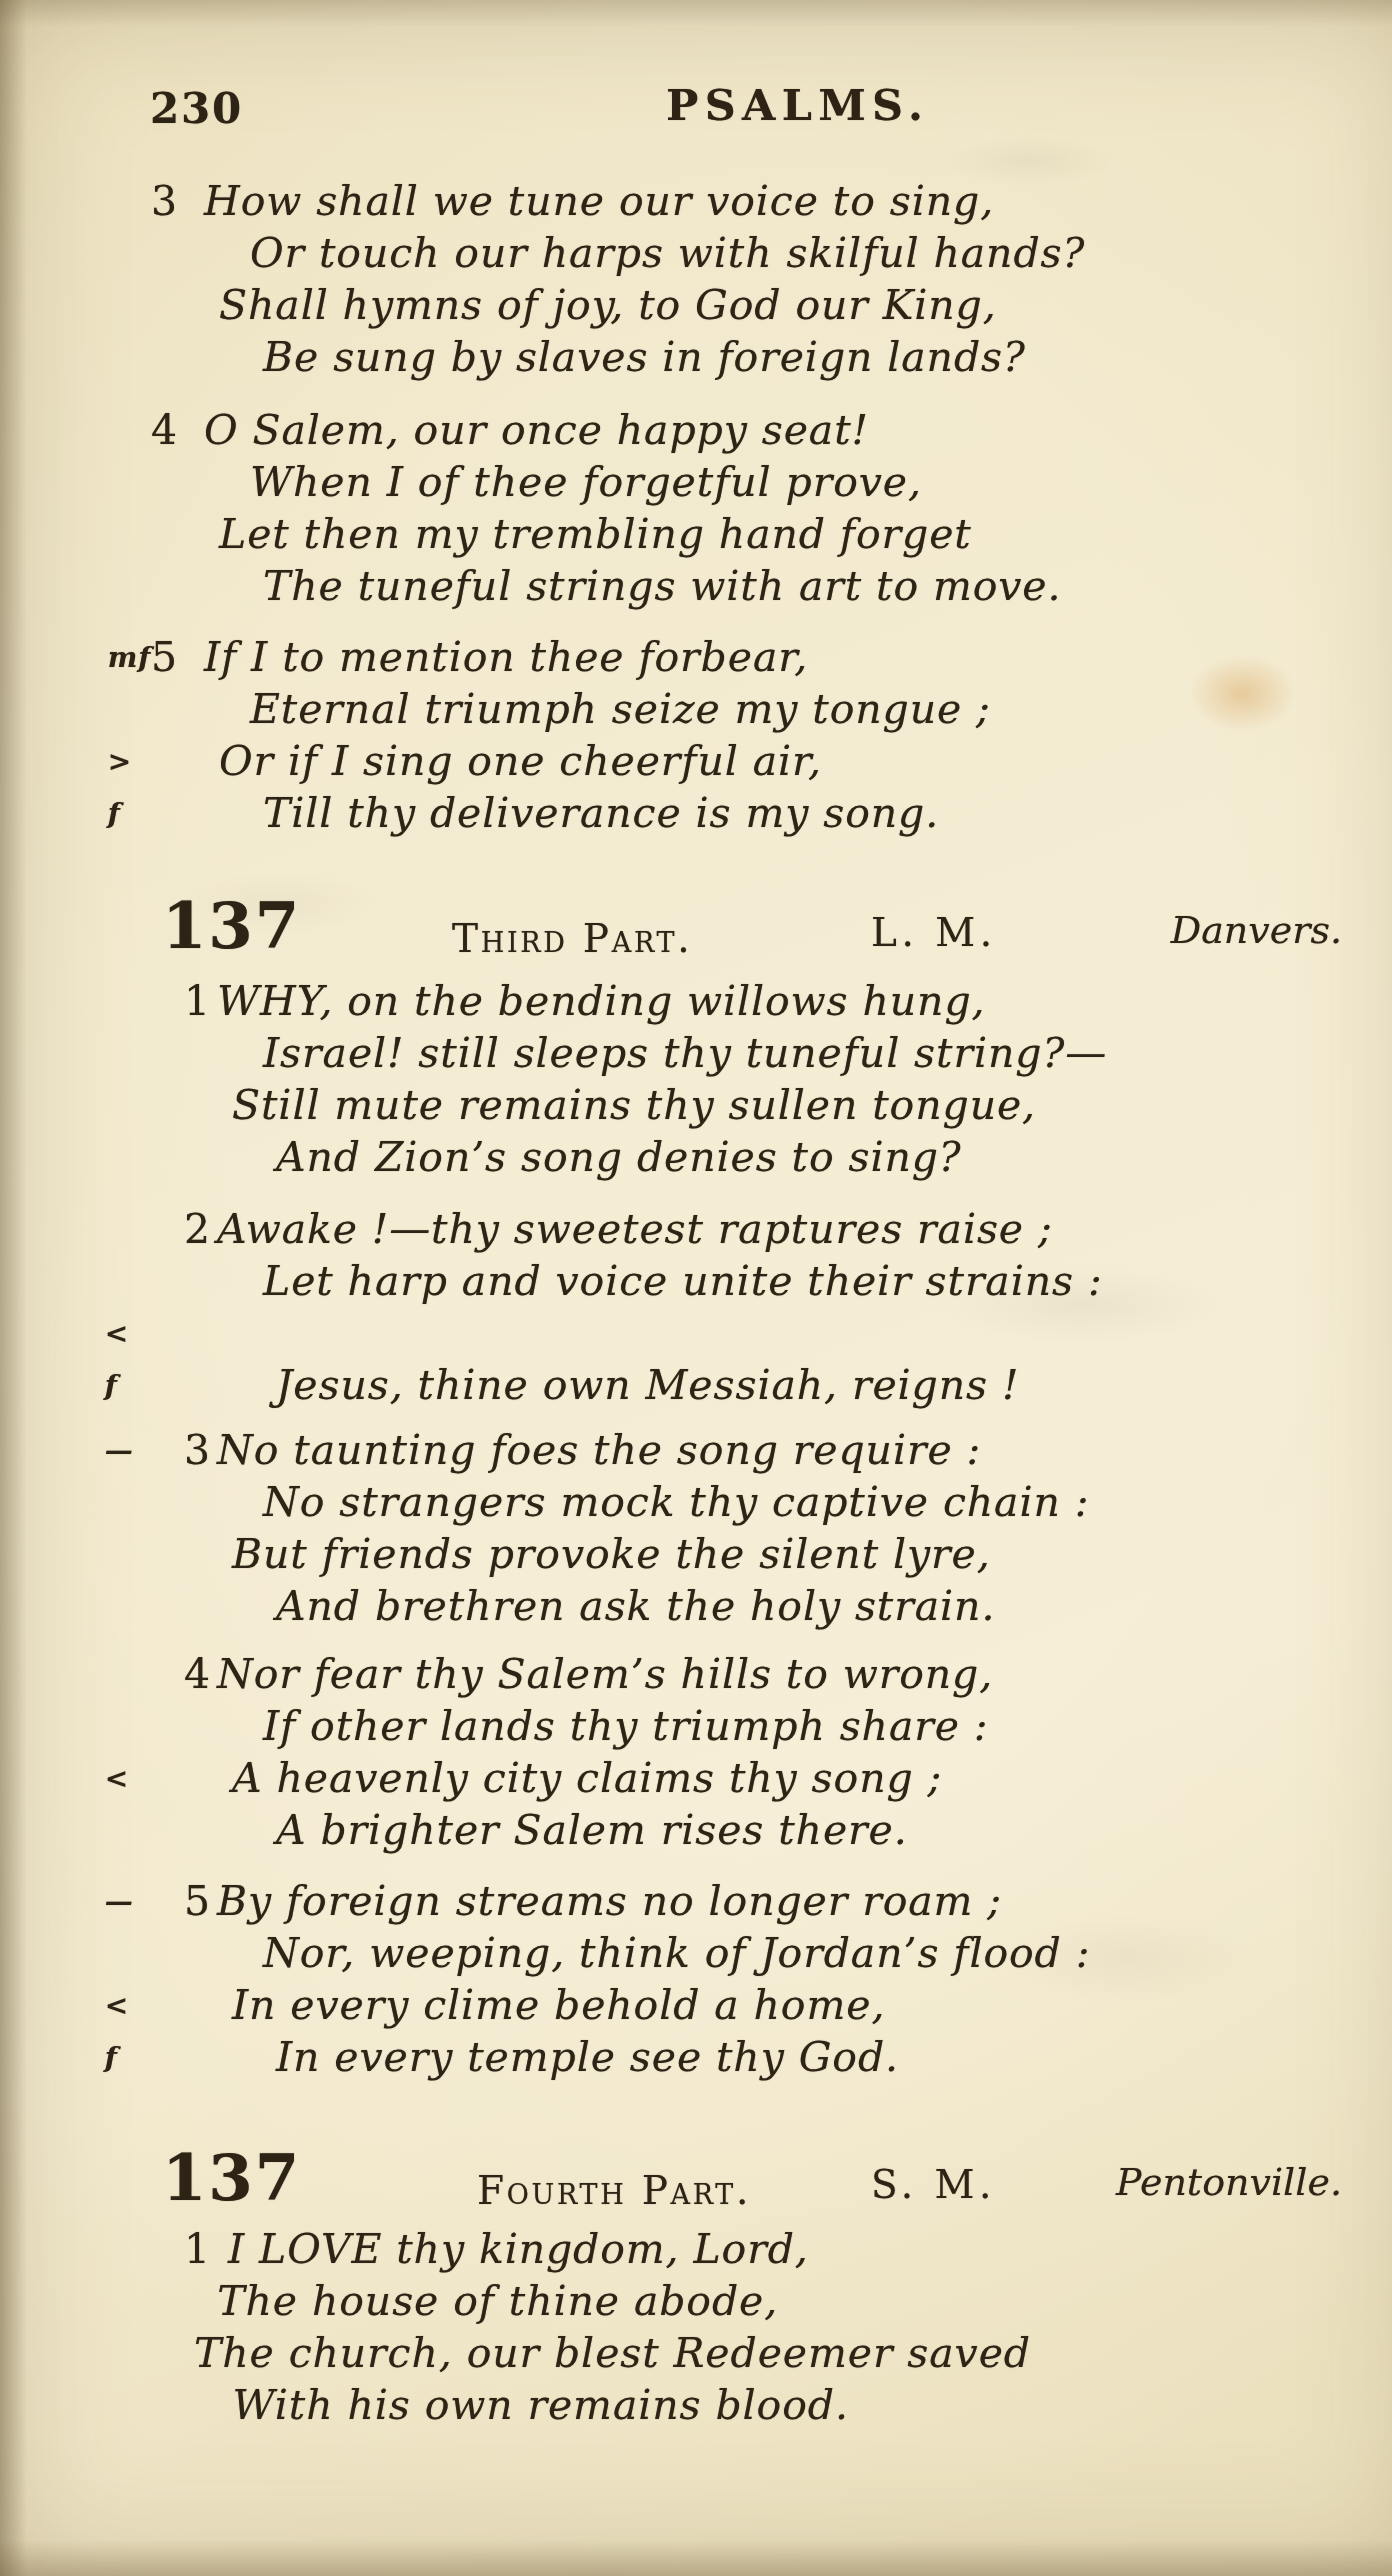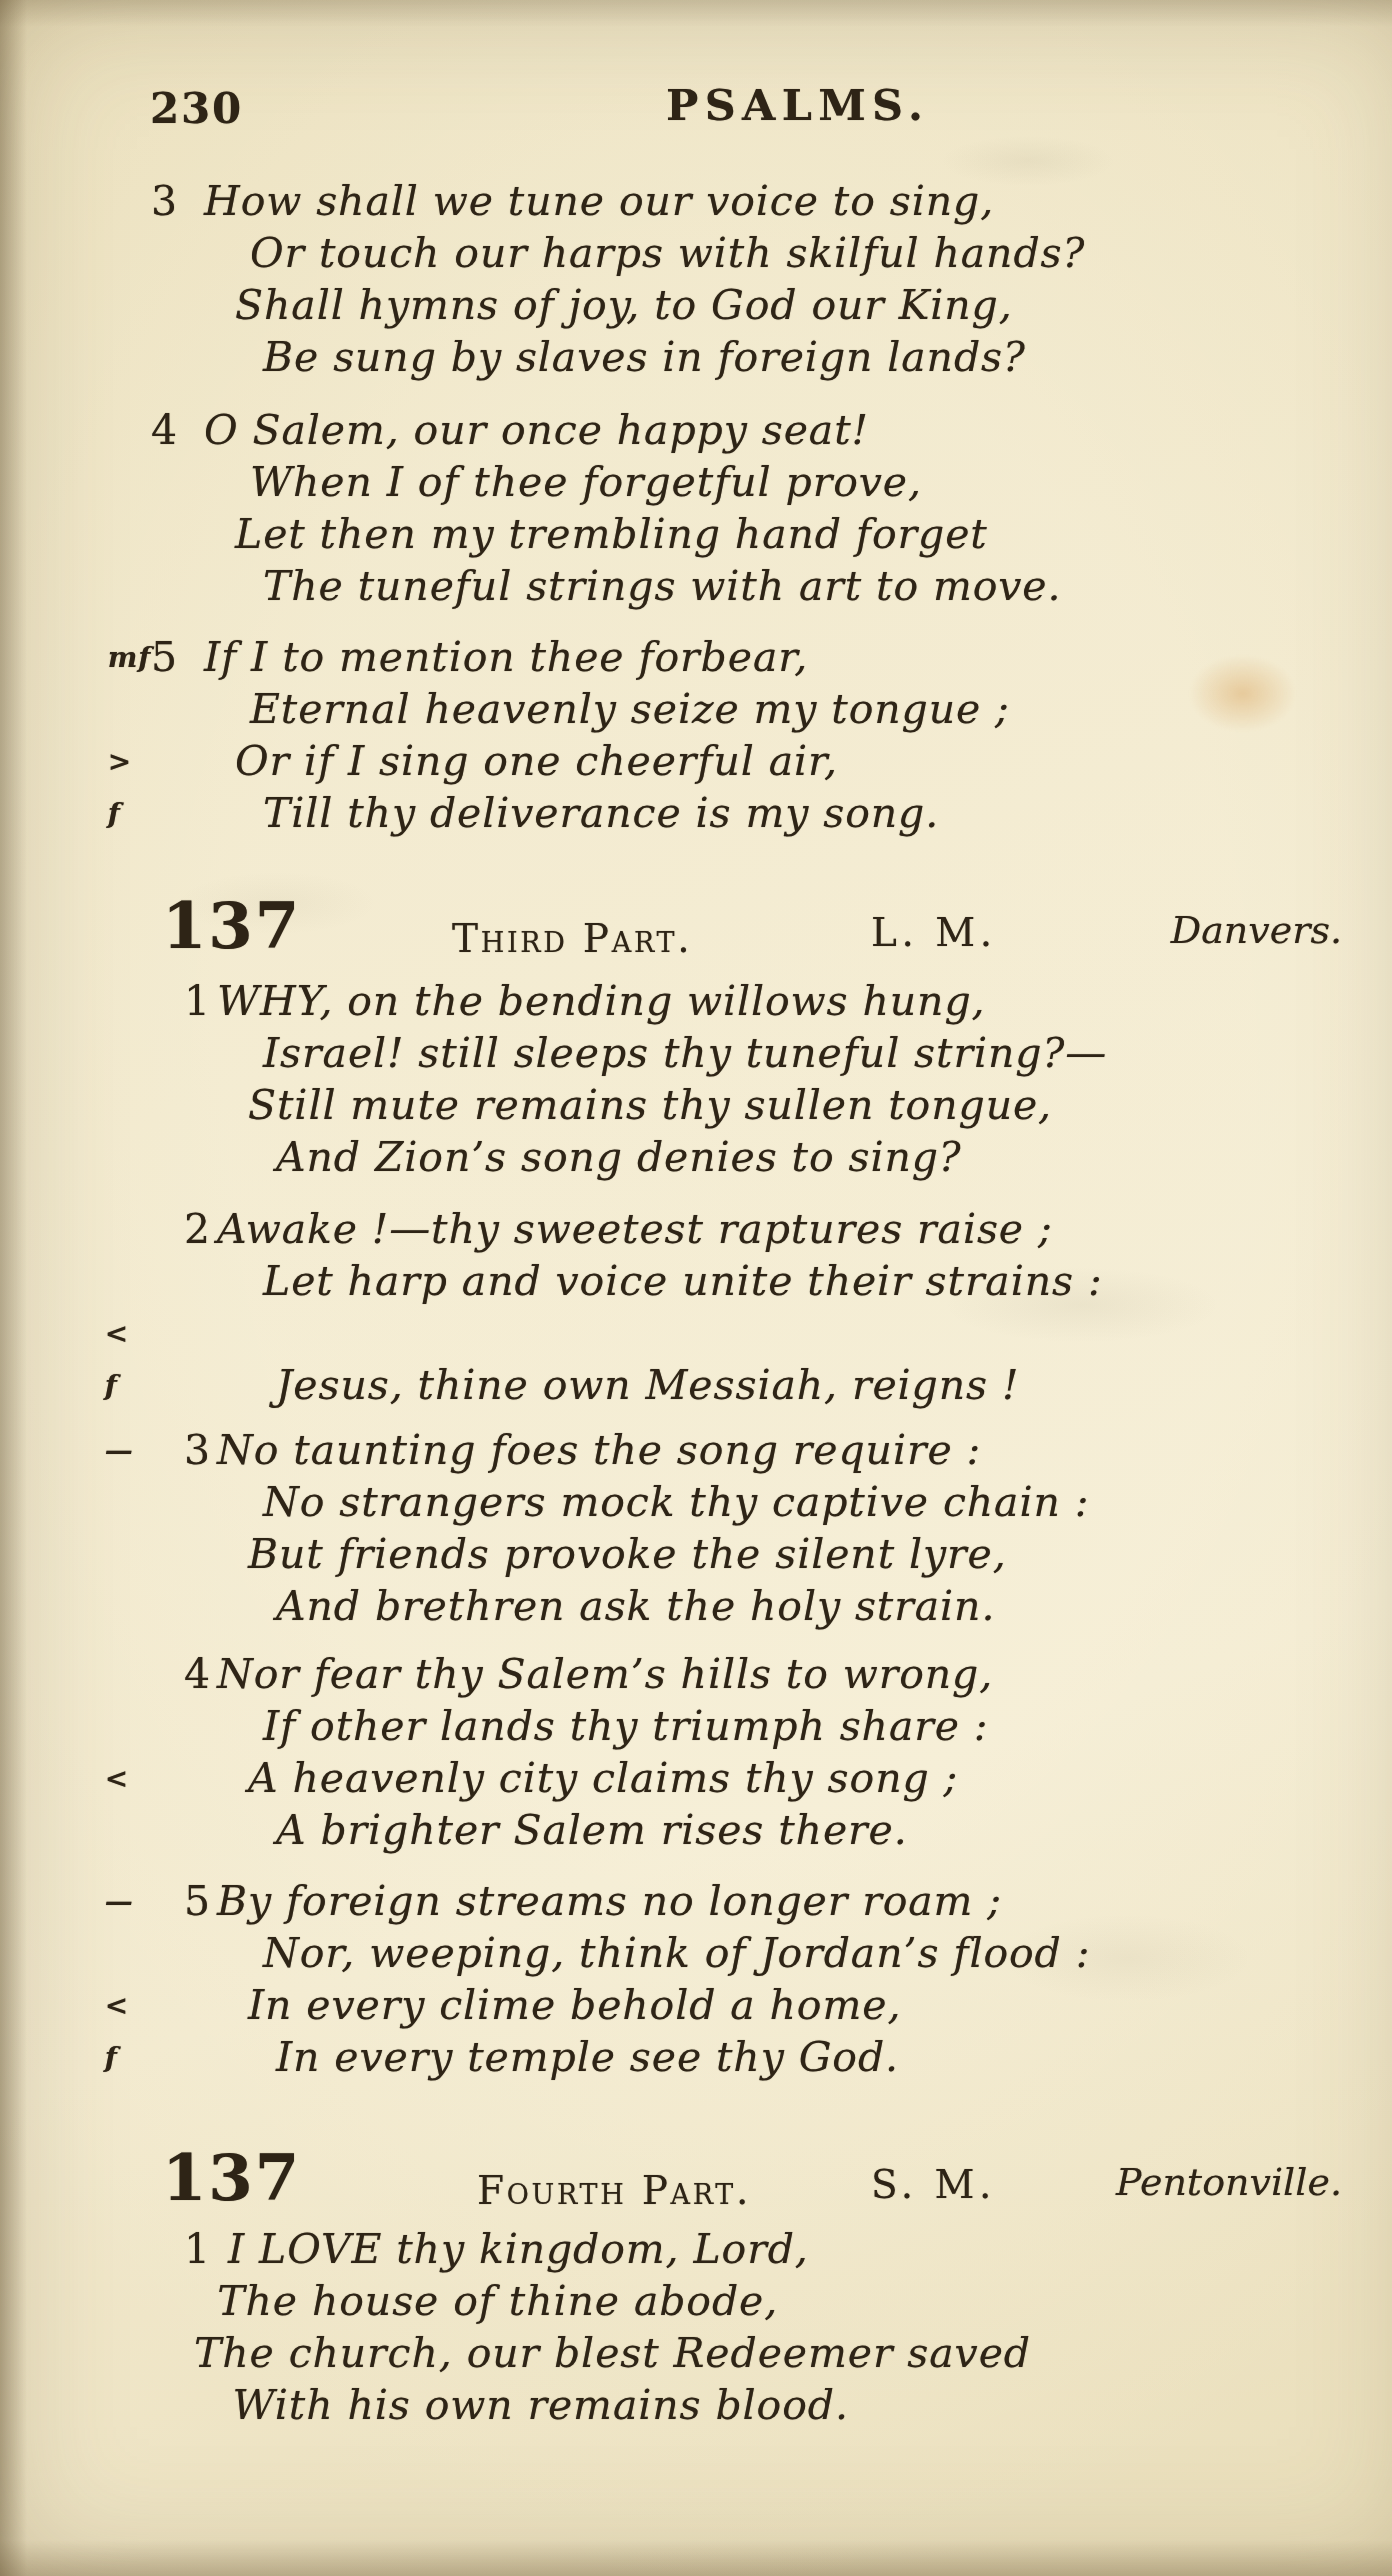--- a/index.html
+++ b/index.html
@@ -28,21 +28,21 @@
     background:radial-gradient(closest-side, rgba(206,132,42,.32), rgba(206,132,42,0));
     filter:blur(1.8px);}
   .pagenum{position:absolute;left:150px;top:84px;font-size:42px;font-weight:bold;letter-spacing:1.8px;}
   .runtitle{position:absolute;left:666px;top:80px;font-size:43px;font-weight:bold;letter-spacing:6.3px;}
 
   .stanza{position:absolute;left:106px;white-space:nowrap;}
   .line{position:relative;height:52px;font-size:41px;line-height:52px;letter-spacing:0.9px;display:flex;align-items:baseline;}
   .num{display:inline-block;flex:none;width:98px;box-sizing:border-box;padding-left:45px;}
   .txt{display:inline-block;font-style:italic;}
   .line:nth-child(2) .txt{margin-left:46px;}
-  .line:nth-child(3) .txt{margin-left:31px;}
+  .line:nth-child(3) .txt{margin-left:15px;}
   .line:nth-child(4) .txt{margin-left:59px;}
 
   .s2{left:119px;}
   .s2 .num{padding-left:65px;}
   .s3{left:130px;}
   .s3 .num{padding-left:54px;}
   .s3 .line:nth-child(2) .txt{margin-left:-10.7px;}
   .s3 .line:nth-child(3) .txt{margin-left:-34px;}
   .s3 .line:nth-child(4) .txt{margin-left:4.5px;}
 
@@ -112,21 +112,21 @@
   </div>
 
   <div class="stanza s1 st-a5">
     <div class="line">
         <span class="dyn">mf</span>
         <span class="num">5</span>
         <span class="txt">If I to mention thee forbear,</span>
       </div>
     <div class="line">
         <span class="num"></span>
-        <span class="txt">Eternal heavenly seize my tongue ;</span>
+        <span class="txt">Eternal triumph seize my tongue ;</span>
       </div>
     <div class="line">
         <span class="dyn">&gt;</span>
         <span class="num"></span>
         <span class="txt">Or if I sing one cheerful air,</span>
       </div>
     <div class="line">
         <span class="dyn">f</span>
         <span class="num"></span>
         <span class="txt">Till thy deliverance is my song.</span>

